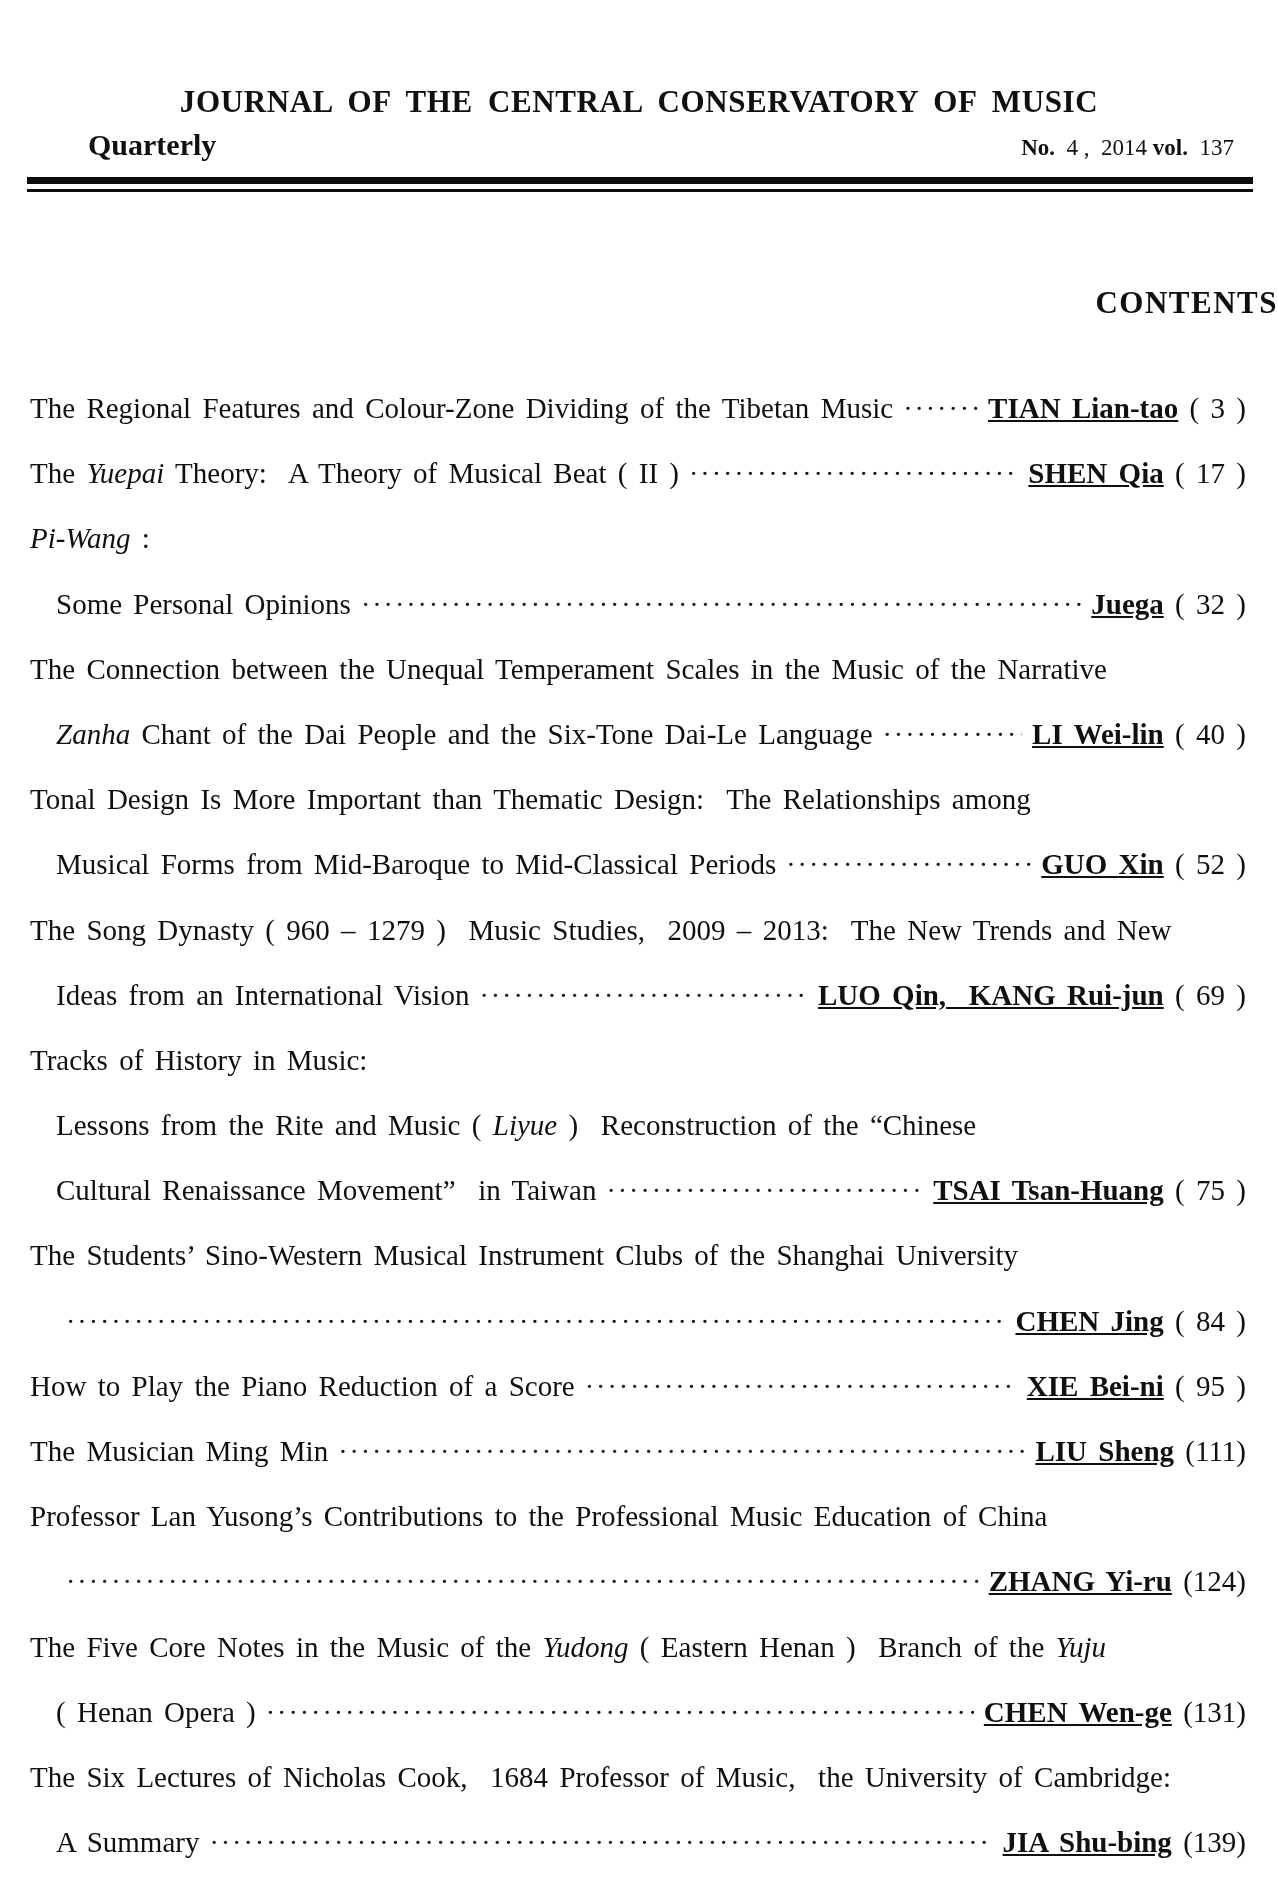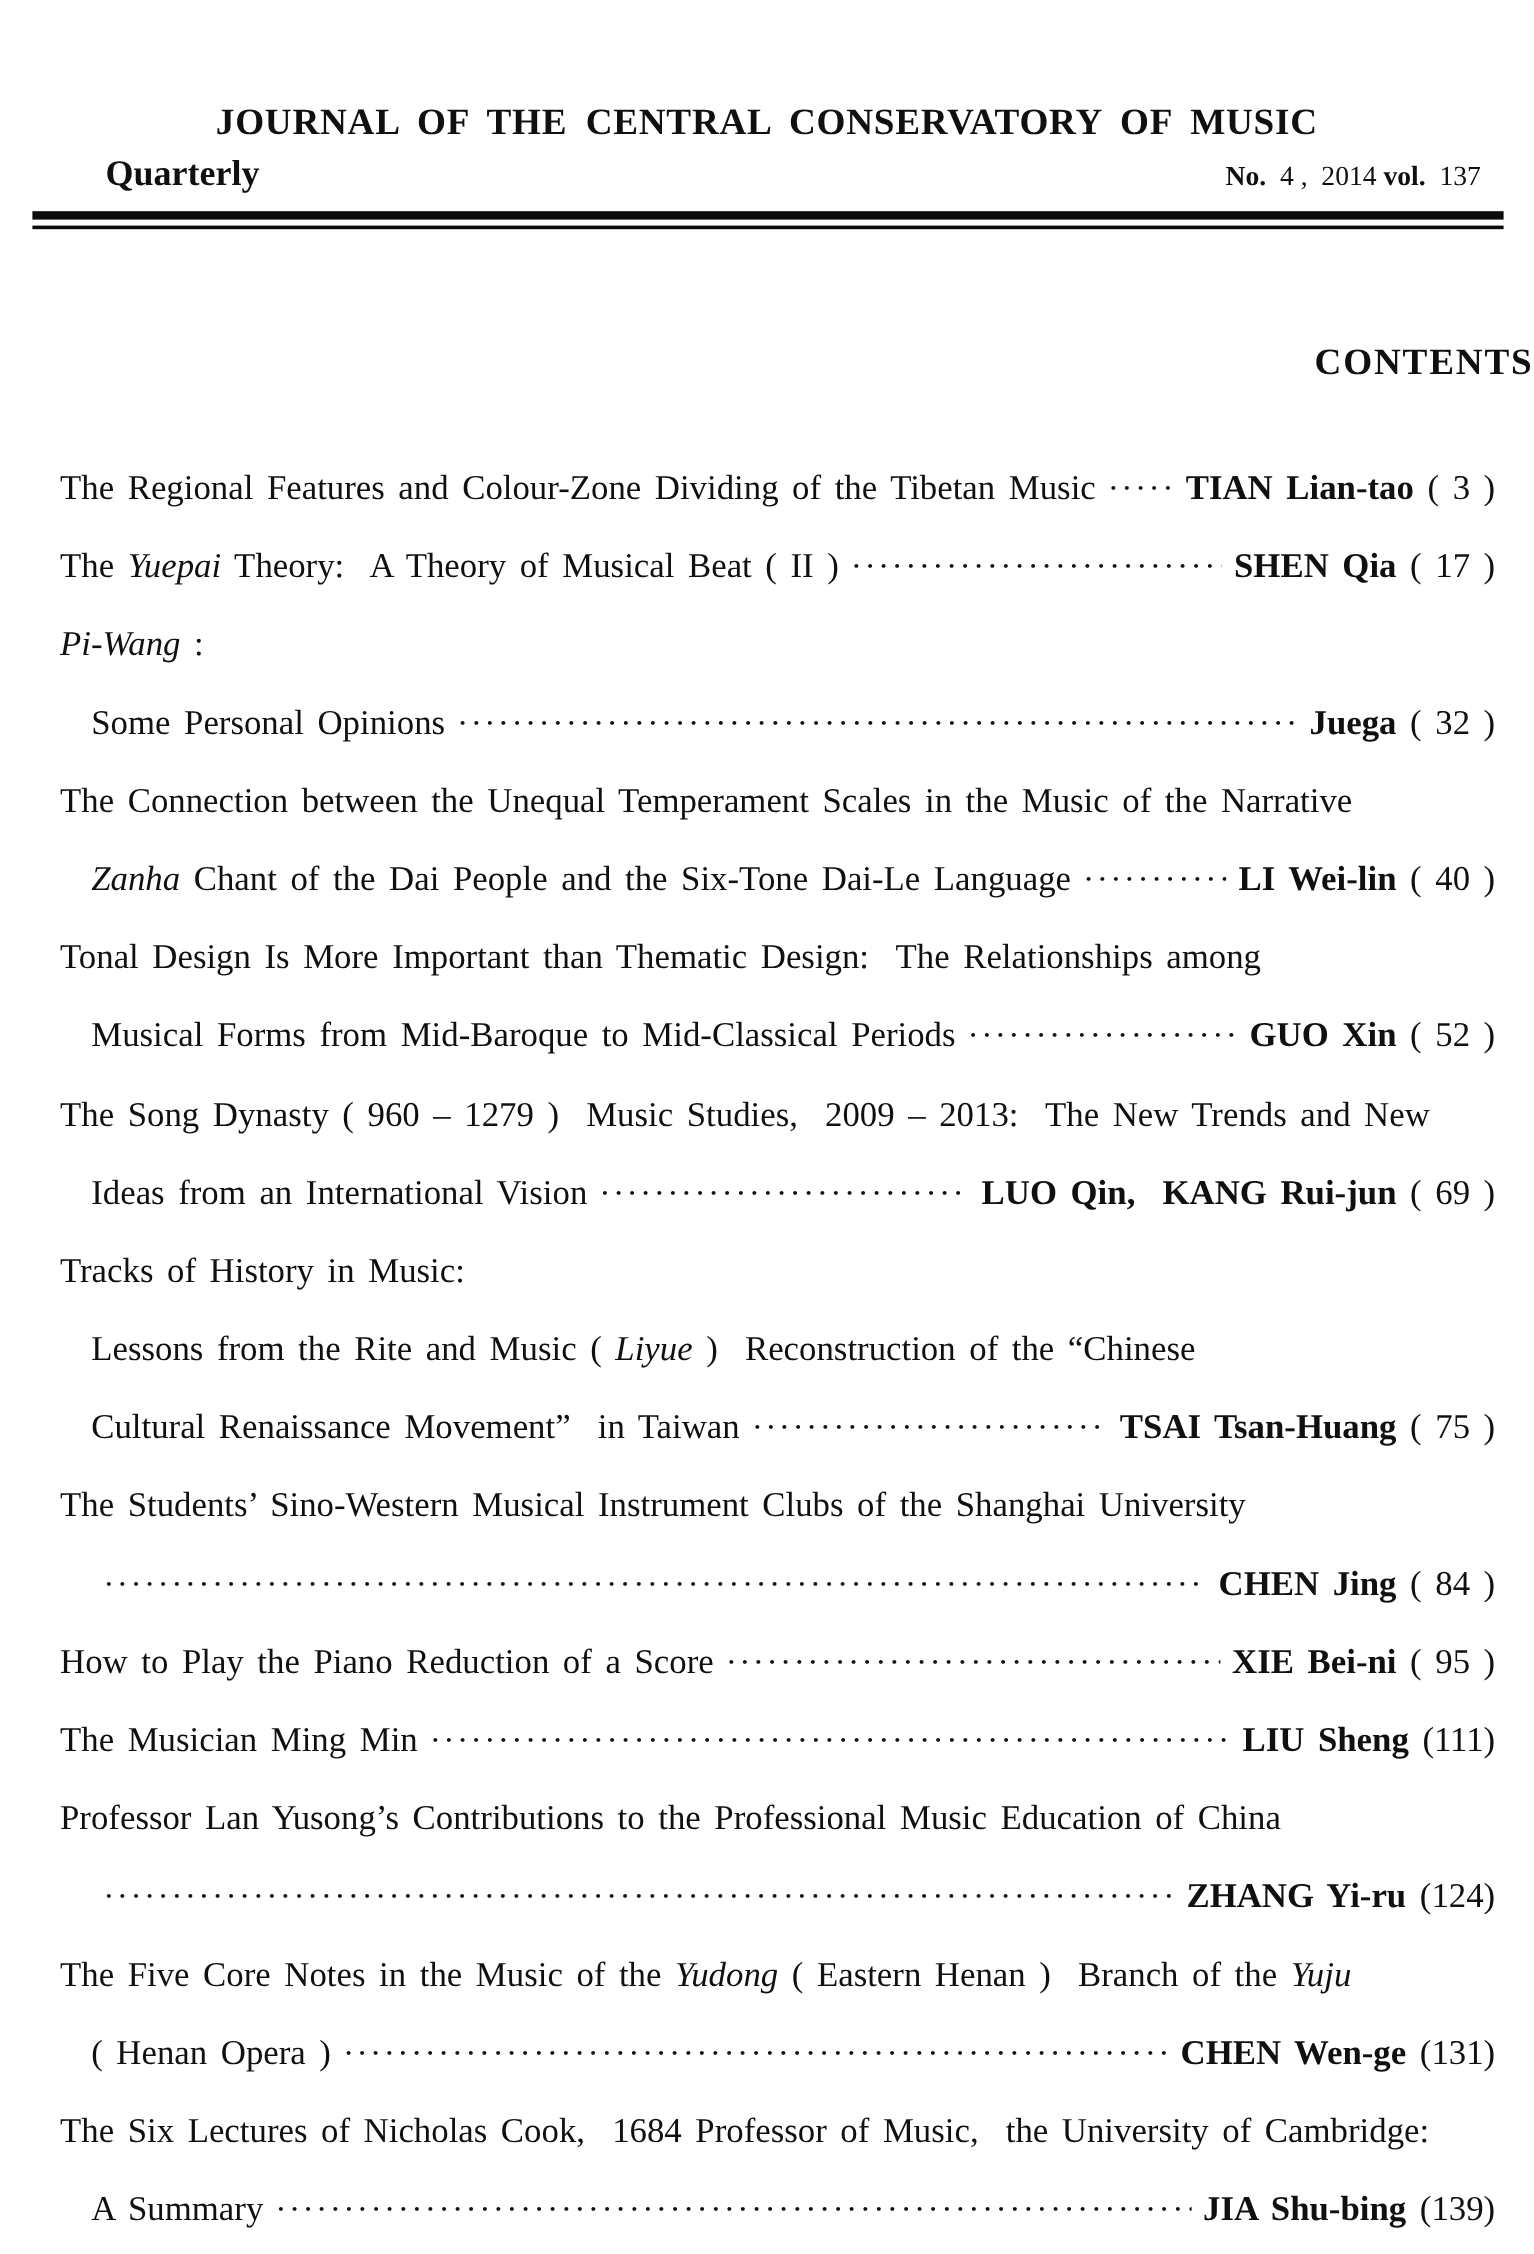--- a/index.html
+++ b/index.html
@@ -25,36 +25,36 @@
   .issue-info span{white-space:pre;}
   .issue-info .b{font-weight:bold;}
   .rules{margin:10px 25px 0 27px;}
   .rule-thick{height:7px;background:#0c0c0c;}
   .rule-thin{height:3px;background:#0c0c0c;margin-top:5px;}
   
   .contents-heading{
     margin-top:92px;text-align:right;font-weight:bold;
     font-size:31px;line-height:38px;letter-spacing:1.5px;
   }
-  .toc{margin-top:54px;padding-left:20px;}
+  .toc{margin-top:54px;}
   .toc-row{
     display:flex;align-items:baseline;
     height:65.2px;line-height:65.2px;
     padding:0 32px 0 30px;
     font-size:29px;word-spacing:0.14em;
   }
   .toc-row.indent{padding-left:56px;}
   .run{white-space:pre;}
   .run.italic{font-style:italic;text-align:right;}
   .dots{
     flex:1 1 0;min-width:0;overflow:hidden;white-space:nowrap;
     letter-spacing:2px;margin:0 10px;font-size:28px;color:#101010;
   }
   .tail{white-space:pre;}
-  .author{font-weight:bold;}
+  .author{font-weight:bold;text-decoration:underline;}
   .page-num{font-weight:normal;}
 </style>
 </head>
 <body>
 
 <div class="page">
   <div class="masthead">
     <div class="journal-title">JOURNAL OF THE CENTRAL CONSERVATORY OF MUSIC</div>
     <div class="subrow">
       <div class="quarterly">Quarterly</div>

